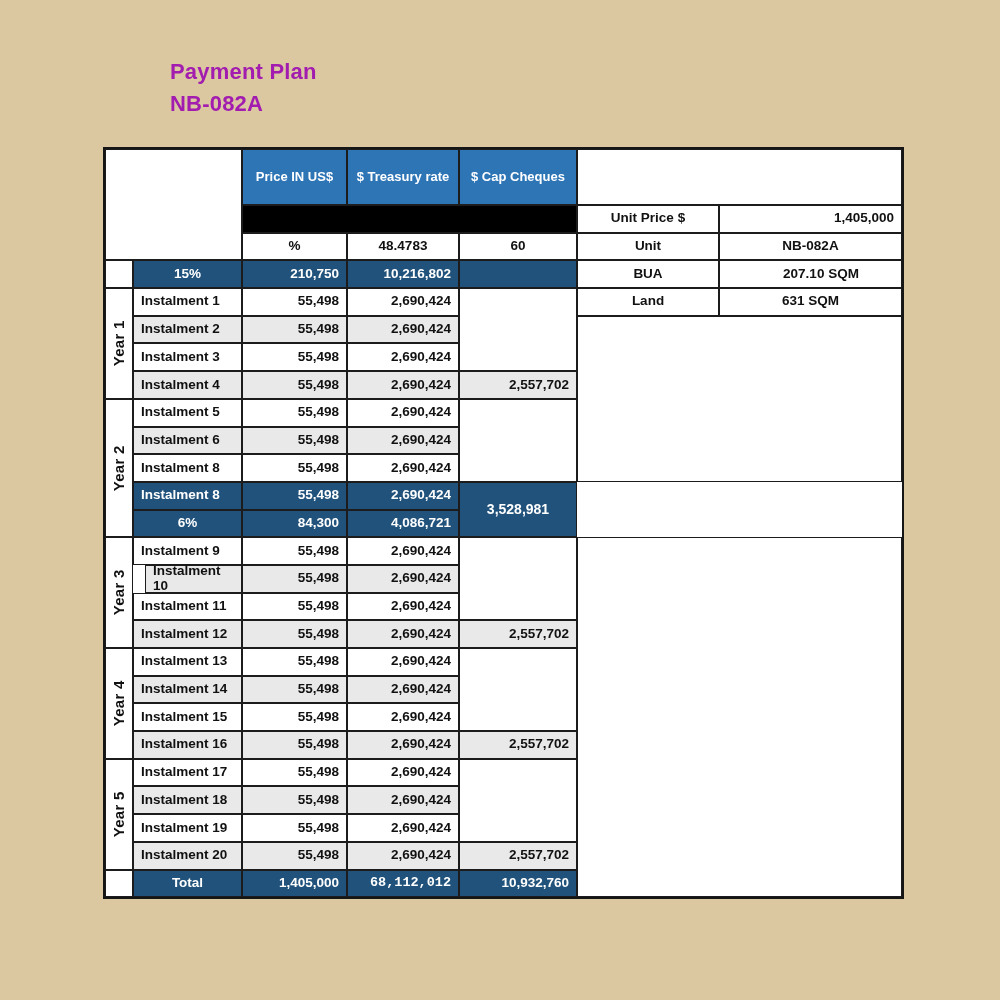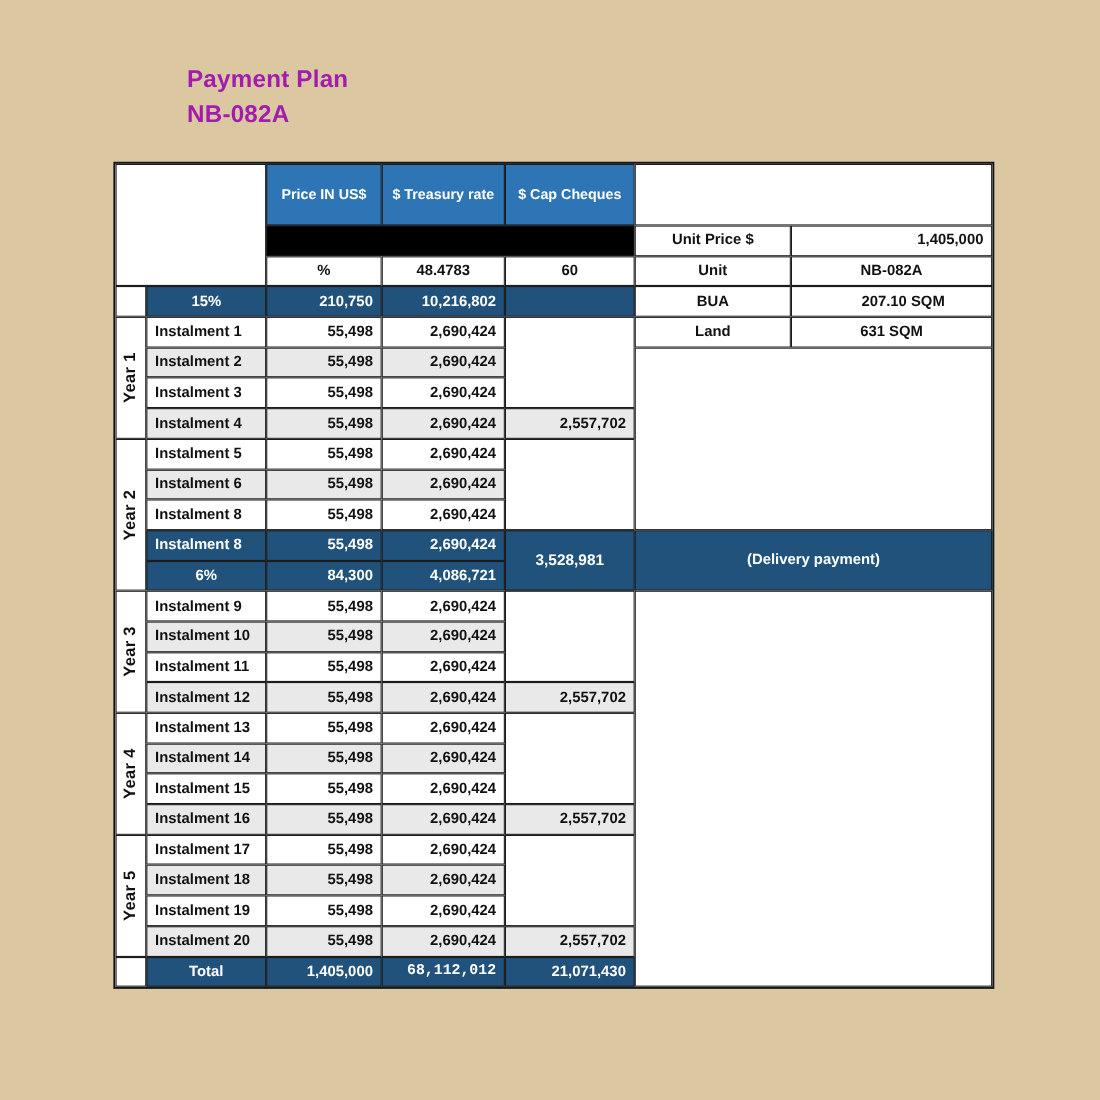--- a/index.html
+++ b/index.html
@@ -103,34 +103,33 @@
       <span class="vtext">Year 5</span>
     </div>
 
   <div class="c" style="grid-column:5; grid-row:5  / span 3;"></div>
   <div class="c" style="grid-column:5; grid-row:9  / span 3;"></div>
   <div class="c" style="grid-column:5; grid-row:14 / span 3;"></div>
   <div class="c" style="grid-column:5; grid-row:18 / span 3;"></div>
   <div class="c" style="grid-column:5; grid-row:22 / span 3;"></div>
 
   <div class="c navy ctr bigcap" style="grid-column:5; grid-row:12 / span 2;">3,528,981</div>
-  <div class="c navy ctr delivery" style="grid-column:6 / span 2; grid-row:12 / span 2;">(Delivery payment)</div>
 
   <div class="c navy ctr" style="grid-column:2; grid-row:13;">6%</div>
   <div class="c navy num" style="grid-column:3; grid-row:13;">84,300</div>
   <div class="c navy num" style="grid-column:4; grid-row:13;">4,086,721</div>
 
   <div class="c" style="grid-column:6 / span 2; grid-row:6 / span 6;"></div>
   <div class="c" style="grid-column:6 / span 2; grid-row:14 / span 13;"></div>
 
   <div class="c" style="grid-column:1; grid-row:26;"></div>
   <div class="c navy ctr" style="grid-column:2; grid-row:26;">Total</div>
   <div class="c navy num" style="grid-column:3; grid-row:26;">1,405,000</div>
   <div class="c navy num" style="grid-column:4; grid-row:26;font-family:Liberation Mono, monospace;">68,112,012</div>
-  <div class="c navy num" style="grid-column:5; grid-row:26;">21,071,430</div>
+  <div class="c navy num" style="grid-column:5; grid-row:26;">10,932,760</div>
 
 <div class="c lft " style="grid-area: 5 / 2;">Instalment 1</div>
     <div class="c num " style="grid-area: 5 / 3;">55,498</div>
     <div class="c num " style="grid-area: 5 / 4;">2,690,424</div>
     <div class="c lft gray" style="grid-area: 6 / 2;">Instalment 2</div>
     <div class="c num gray" style="grid-area: 6 / 3;">55,498</div>
     <div class="c num gray" style="grid-area: 6 / 4;">2,690,424</div>
     <div class="c lft " style="grid-area: 7 / 2;">Instalment 3</div>
     <div class="c num " style="grid-area: 7 / 3;">55,498</div>
     <div class="c num " style="grid-area: 7 / 4;">2,690,424</div>
@@ -146,21 +145,21 @@
     <div class="c num gray" style="grid-area: 10 / 4;">2,690,424</div>
     <div class="c lft " style="grid-area: 11 / 2;">Instalment 8</div>
     <div class="c num " style="grid-area: 11 / 3;">55,498</div>
     <div class="c num " style="grid-area: 11 / 4;">2,690,424</div>
     <div class="c lft navy" style="grid-area: 12 / 2;">Instalment 8</div>
     <div class="c num navy" style="grid-area: 12 / 3;">55,498</div>
     <div class="c num navy" style="grid-area: 12 / 4;">2,690,424</div>
     <div class="c lft " style="grid-area: 14 / 2;">Instalment 9</div>
     <div class="c num " style="grid-area: 14 / 3;">55,498</div>
     <div class="c num " style="grid-area: 14 / 4;">2,690,424</div>
-    <div class="c lft gray" style="grid-area: 15 / 2;">Instalment 10</div>
+    <div class="c lft gray" style="grid-area: 15 / 2; margin-left: 12px;">Instalment 10</div>
     <div class="c num gray" style="grid-area: 15 / 3;">55,498</div>
     <div class="c num gray" style="grid-area: 15 / 4;">2,690,424</div>
     <div class="c lft " style="grid-area: 16 / 2;">Instalment 11</div>
     <div class="c num " style="grid-area: 16 / 3;">55,498</div>
     <div class="c num " style="grid-area: 16 / 4;">2,690,424</div>
     <div class="c lft gray" style="grid-area: 17 / 2;">Instalment 12</div>
     <div class="c num gray" style="grid-area: 17 / 3;">55,498</div>
     <div class="c num gray" style="grid-area: 17 / 4;">2,690,424</div>
     <div class="c num gray" style="grid-area: 17 / 5;">2,557,702</div>
     <div class="c lft " style="grid-area: 18 / 2;">Instalment 13</div>

